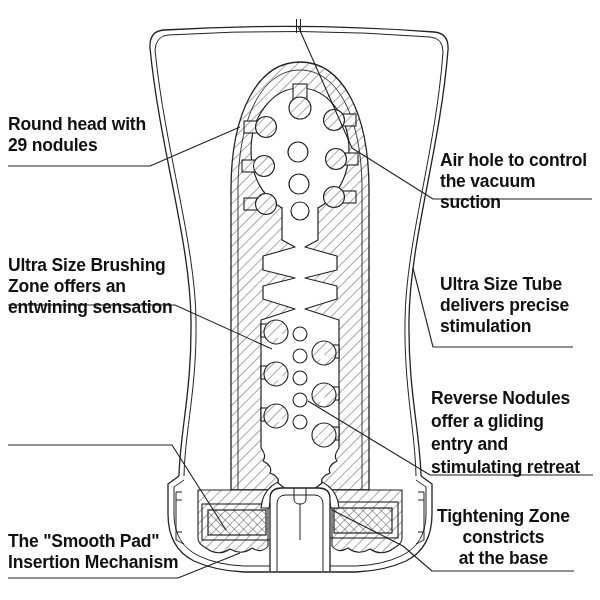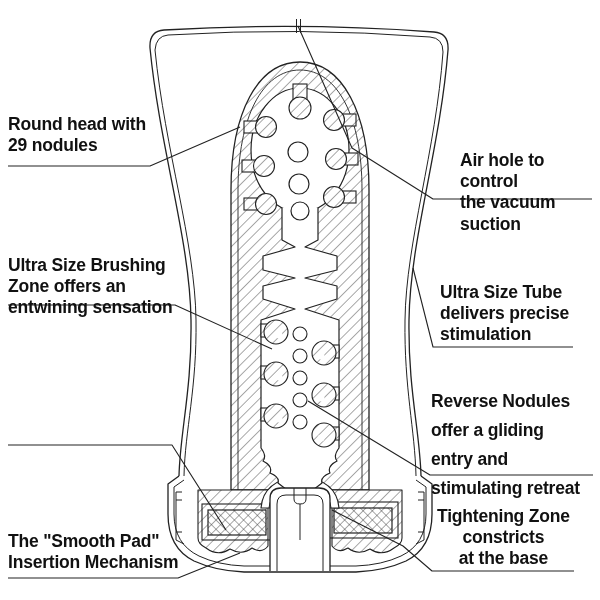--- a/index.html
+++ b/index.html
@@ -148,29 +148,29 @@
     <path d="M413,268 L433,347 L573,347"></path>
     <path d="M8,445 L172,445 L226,530"></path>
     <path d="M308,401 L430,475 L593,475"></path>
     <path d="M8,578 L178,578 L240,553"></path>
     <path d="M332,510 L403,546 L432,571 L574,571"></path>
   </g>
 </svg>
 
   <div class="lbl" style="left:8px;top:114px;">Round head with
 29 nodules</div>
-  <div class="lbl" style="left:440px;top:150px;margin-left:20px;">Air hole to control
+  <div class="lbl" style="left:440px;top:150px;">Air hole to control
 the vacuum suction</div>
   <div class="lbl" style="left:8px;top:255px;">Ultra Size Brushing
 Zone offers an
 entwining sensation</div>
-  <div class="lbl" style="left:440px;top:274px;margin-top:8px;">Ultra Size Tube
+  <div class="lbl" style="left:440px;top:274px;">Ultra Size Tube
 delivers precise
 stimulation</div>
-  <div class="lbl" style="left:431px;top:387px;line-height:29px;">Reverse Nodules
+  <div class="lbl" style="left:431px;top:387px;line-height:23px;">Reverse Nodules
 offer a gliding
 entry and
 stimulating retreat</div>
   <div class="lbl" style="left:8px;top:531px;">The "Smooth Pad"
 Insertion Mechanism</div>
   <div class="lbl" style="left:437px;top:506px;line-height:21px;text-align:center;">Tightening Zone
 constricts
 at the base</div>
 </div>
 

